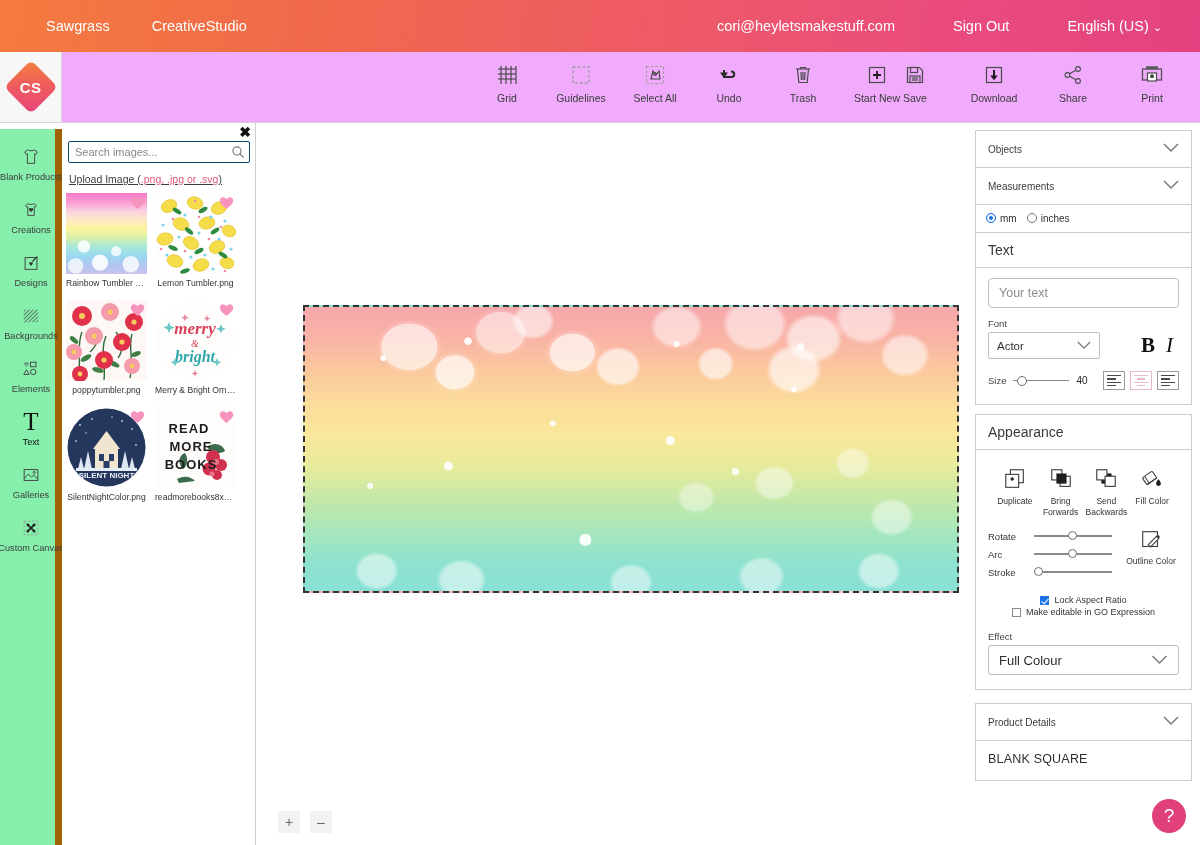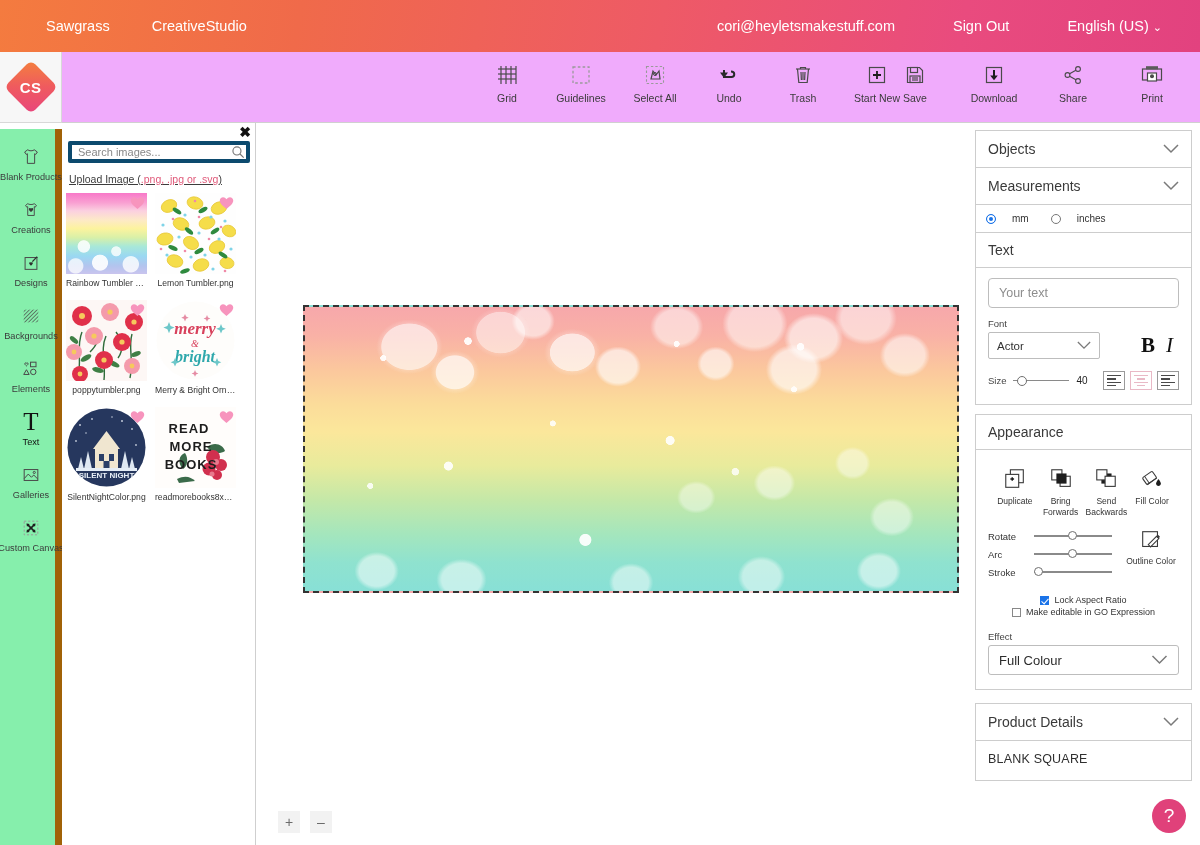--- a/index.html
+++ b/index.html
@@ -71,21 +71,21 @@
   .imgpanel {
     position: absolute; top: 123px; left: 62px; width: 194px; height: 722px;
     background: #fff; border-right: 1px solid #cfcfcf;
   }
   .panel-close {
     position: absolute; top: 2px; right: 4px; font-size: 14px; font-weight: bold;
     color: #111; cursor: pointer; line-height: 1;
   }
   .search-wrap { position: absolute; top: 18px; left: 6px; width: 182px; height: 22px; }
   .search-input {
-    width: 100%; height: 22px; border: 4px solid #0c4a6e; border-radius: 2px;
+    width: 100%; height: 22px; border: 1px solid #0c4a6e; border-radius: 2px;
     font-size: 11px; padding: 0 24px 0 6px; color: #555;
     font-family: "Liberation Sans", sans-serif; outline: none;
   }
   .search-input::placeholder { color: #888; }
   .search-ico { position: absolute; right: 5px; top: 4px; }
   .upload-link {
     position: absolute; top: 50px; left: 7px; font-size: 10.5px;
     color: #3c3c3c; text-decoration: underline; cursor: pointer;
   }
   .upload-link .ext { color: #e05a7a; }
@@ -180,26 +180,26 @@
 
   
   .rightpanel {
     position: absolute; top: 123px; left: 973px; width: 227px; height: 722px;
     background: #fff; padding: 7px 8px 0 2px;
   }
   .card { border: 1px solid #cdcdcd; background: #fff; }
   .card + .card { margin-top: 9px; }
   .acc-head {
     height: 36px; display: flex; align-items: center; padding: 0 12px;
-    font-size: 14px; color: #3a3a3a; cursor: pointer; background: #fff;
+    font-size: 10px; color: #3a3a3a; cursor: pointer; background: #fff;
   }
   .acc-head .chev { margin-left: auto; }
   .sec-divider { border-top: 1px solid #cdcdcd; }
   .units {
-    display: flex; align-items: center; gap: 16px; padding: 8px 10px; font-size: 10px; color: #333;
+    display: flex; align-items: flex-start; gap: 4px; padding: 8px 10px; font-size: 10px; color: #333;
   }
   .radio {
     width: 10px; height: 10px; border-radius: 50%; border: 1px solid #777;
     display: inline-block; position: relative; background: #fff; cursor: pointer;
   }
   .radio.on { border-color: #1a73e8; background: #1a73e8; box-shadow: inset 0 0 0 2px #fff; }
   .units label { cursor: pointer; margin-right: 6px; }
   .sec-title { padding: 9px 12px; font-size: 14px; color: #3a3a3a; }
   .sec-body { padding: 10px 12px 14px; }
   .text-input {

